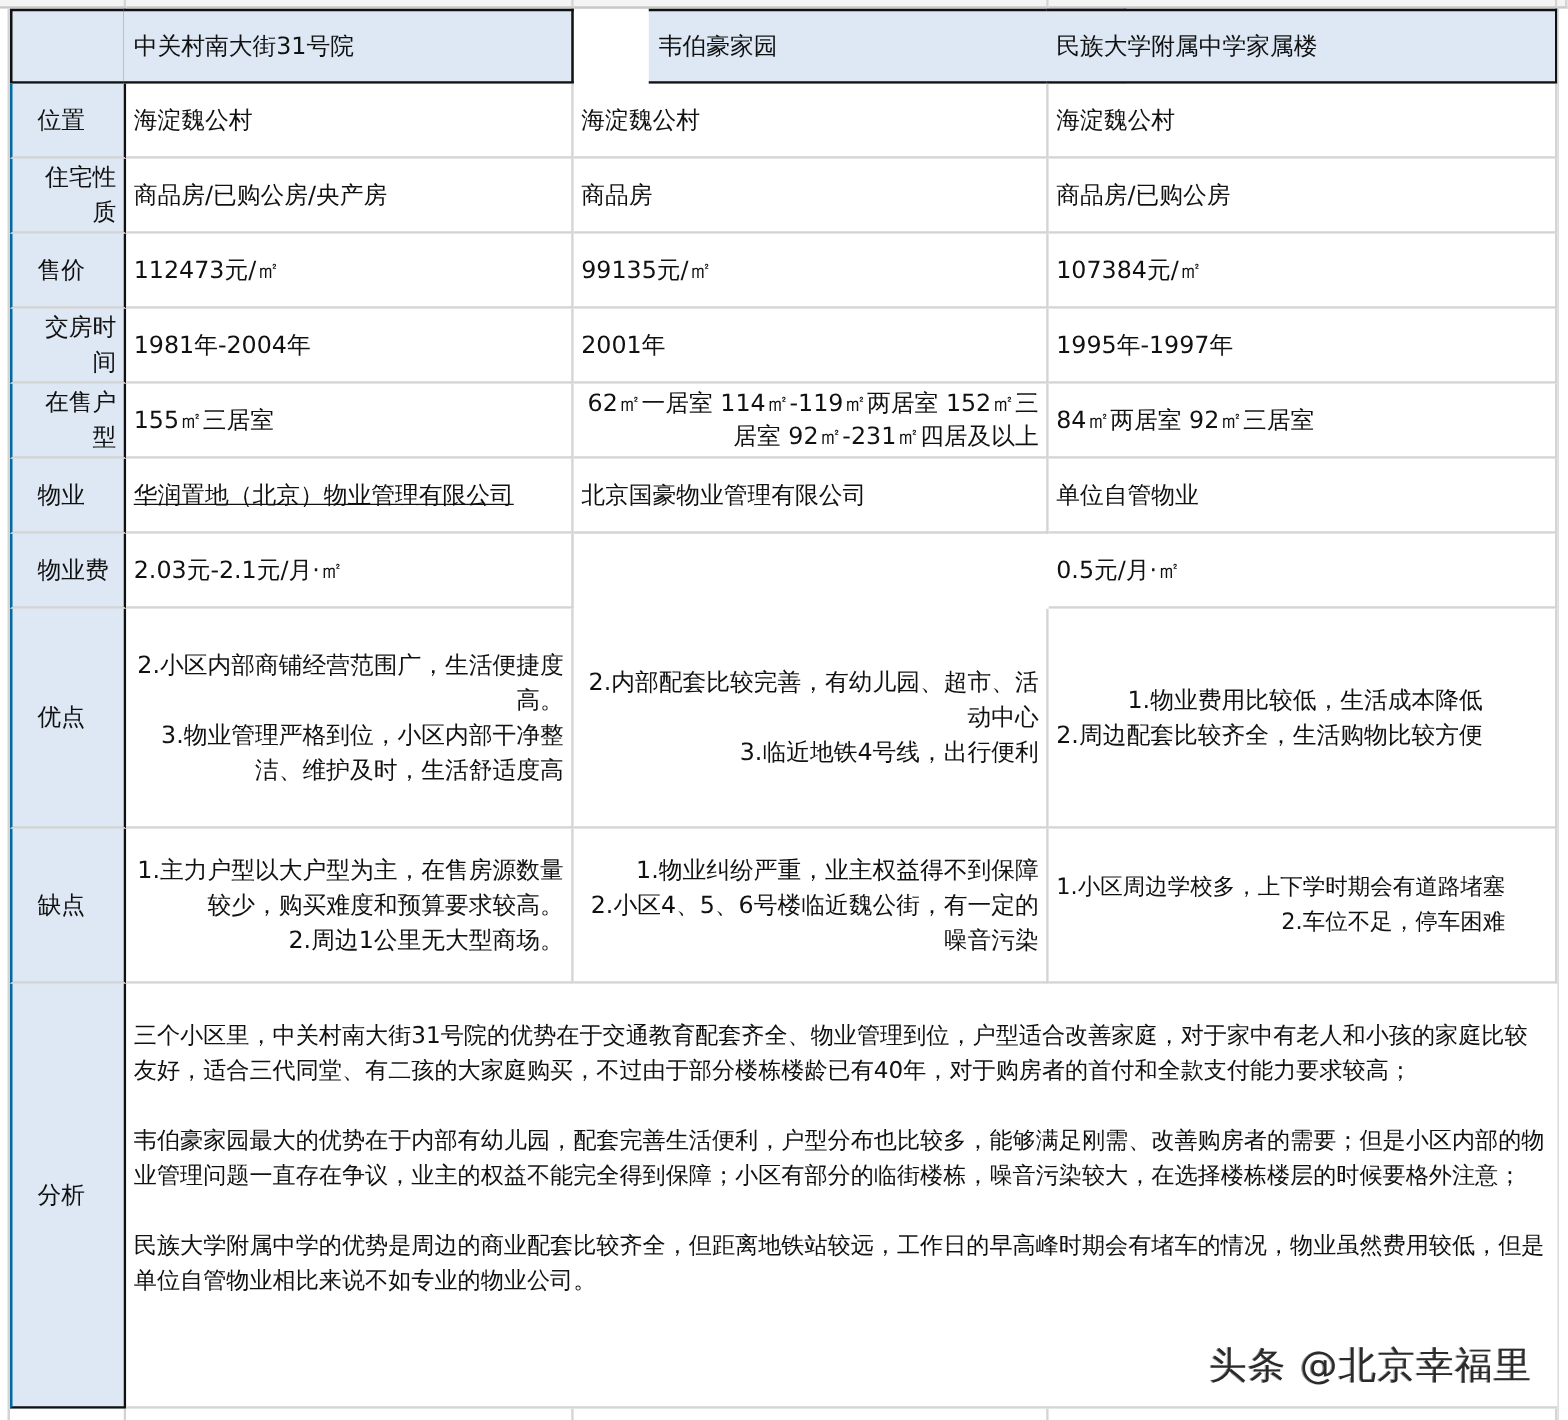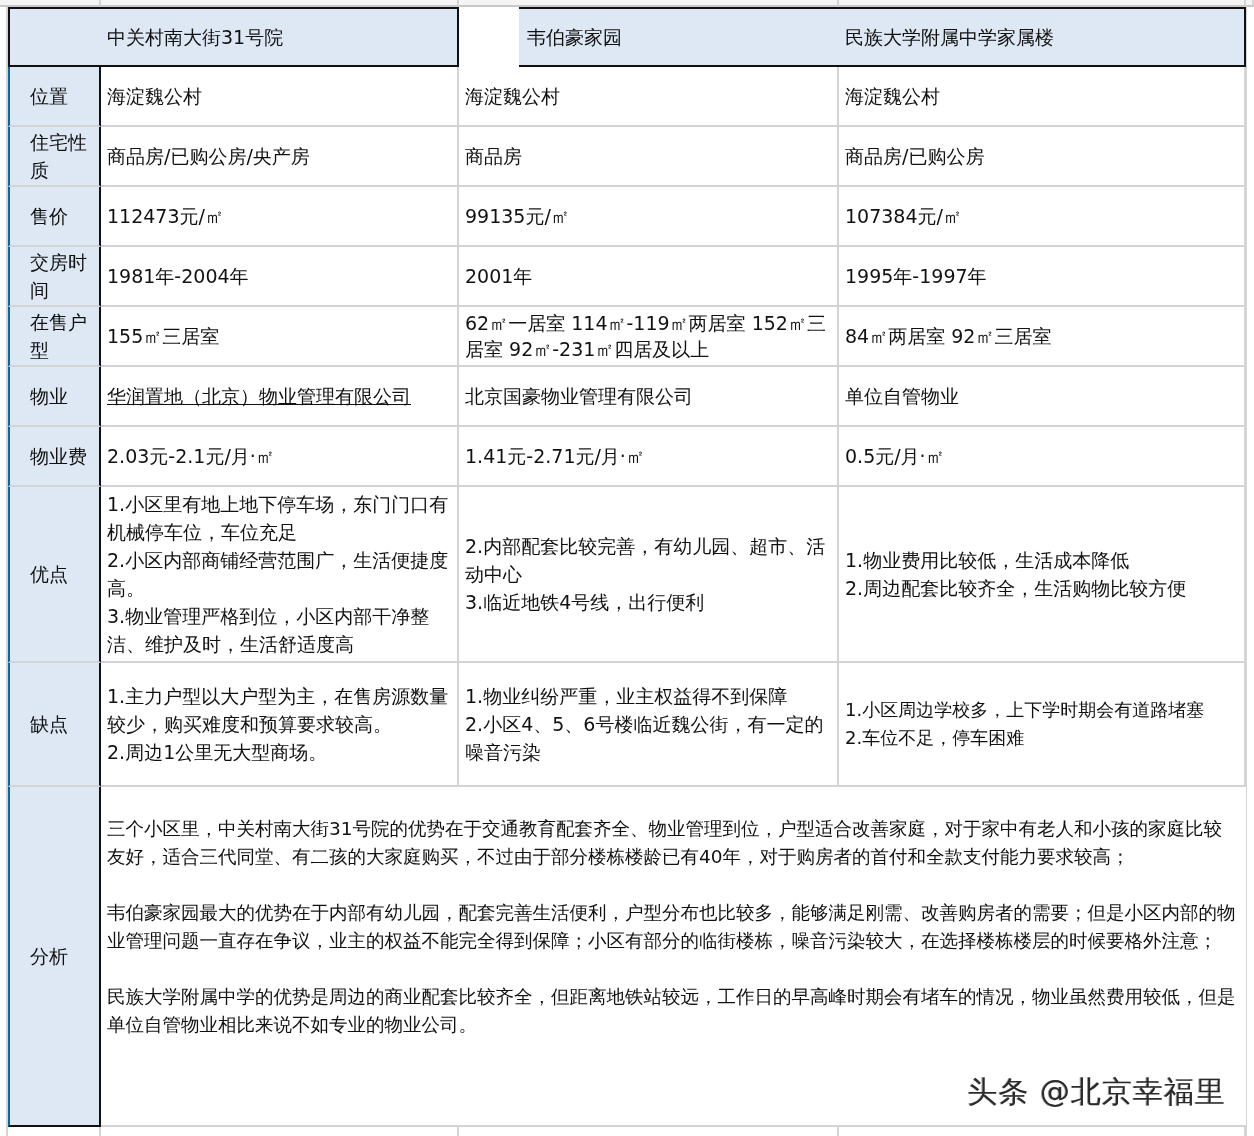--- a/index.html
+++ b/index.html
@@ -1,21 +1,21 @@
 <!DOCTYPE html>
 <html><head>
 <meta charset="utf-8">
 <style>
   html, body { margin:0; padding:0; background:#ffffff; }
   body { width:1254px; height:1136px; overflow:hidden; position:relative;
          font-family:"DejaVu Sans","Liberation Sans",sans-serif; color:#111; }
   .sheet { position:absolute; left:0; top:0; width:1254px; height:1136px; background:#fff; }
   
   .cell { position:absolute; box-sizing:border-box; border-right:2px solid #d4d4d4; border-bottom:2px solid #d4d4d4;
-          background:#fff; font-size:19px; line-height:28px; padding:0 6px; display:flex; align-items:center; overflow:hidden; }
+          background:#fff; font-size:19px; line-height:28px; padding:0 6px; display:flex; align-items:center; overflow:hidden;text-align:right; }
   .label { background:#dde8f4; border-left:2px solid #0369a1; border-right:2px solid #111; padding-left:20px; }
   .hdr { background:#dde8f4; border-top:2px solid #111; border-bottom:2px solid #111; }
   .hdr.first { border-left:2px solid #111; border-right:2px solid #111; }
   .hdr.mid { border-right:2px solid #111; }
   .hdr.last { border-right:2px solid #111; }
   .multi { align-items:center; }
   .multi .lines { display:block; }
   .multi .lines span { display:block; }
   .topstrip { position:absolute; left:0; top:0; height:7px; box-sizing:border-box; border-right:2px solid #d4d4d4; background:#f4f4f4; border-bottom:2px solid #c8c8c8;}
   .leftgutter { position:absolute; left:0; width:8px; background:#fff; border-right:2px solid #d4d4d4; box-sizing:border-box; }
@@ -129,33 +129,29 @@
   <div class="cell" style="left:839px;top:367px;width:407px;height:60px;">
       <span>单位自管物业</span>
     </div>
 
   <div class="cell label" style="left:8px;top:427px;width:93px;height:60px;">
       <span>物业费</span>
     </div>
   <div class="cell" style="left:101px;top:427px;width:358px;height:60px;">
       <span>2.03元-2.1元/月·㎡</span>
     </div>
-  <div class="cell" style="left:459px;top:427px;width:380px;height:60px;">
-      <span>1.41元-2.71元/月·㎡</span>
-    </div>
   <div class="cell" style="left:839px;top:427px;width:407px;height:60px;">
       <span>0.5元/月·㎡</span>
     </div>
 
   <div class="cell label" style="left:8px;top:487px;width:93px;height:176px;">
       <span>优点</span>
     </div>
   <div class="cell multi" style="left:101px;top:487px;width:358px;height:176px;">
     <div class="lines">
-      <span>1.小区里有地上地下停车场，东门门口有机械停车位，车位充足</span>
       <span>2.小区内部商铺经营范围广，生活便捷度高。</span>
       <span>3.物业管理严格到位，小区内部干净整洁、维护及时，生活舒适度高</span>
     </div>
   </div>
   <div class="cell multi" style="left:459px;top:487px;width:380px;height:176px;">
     <div class="lines">
       <span>2.内部配套比较完善，有幼儿园、超市、活动中心</span>
       <span>3.临近地铁4号线，出行便利</span>
     </div>
   </div>

